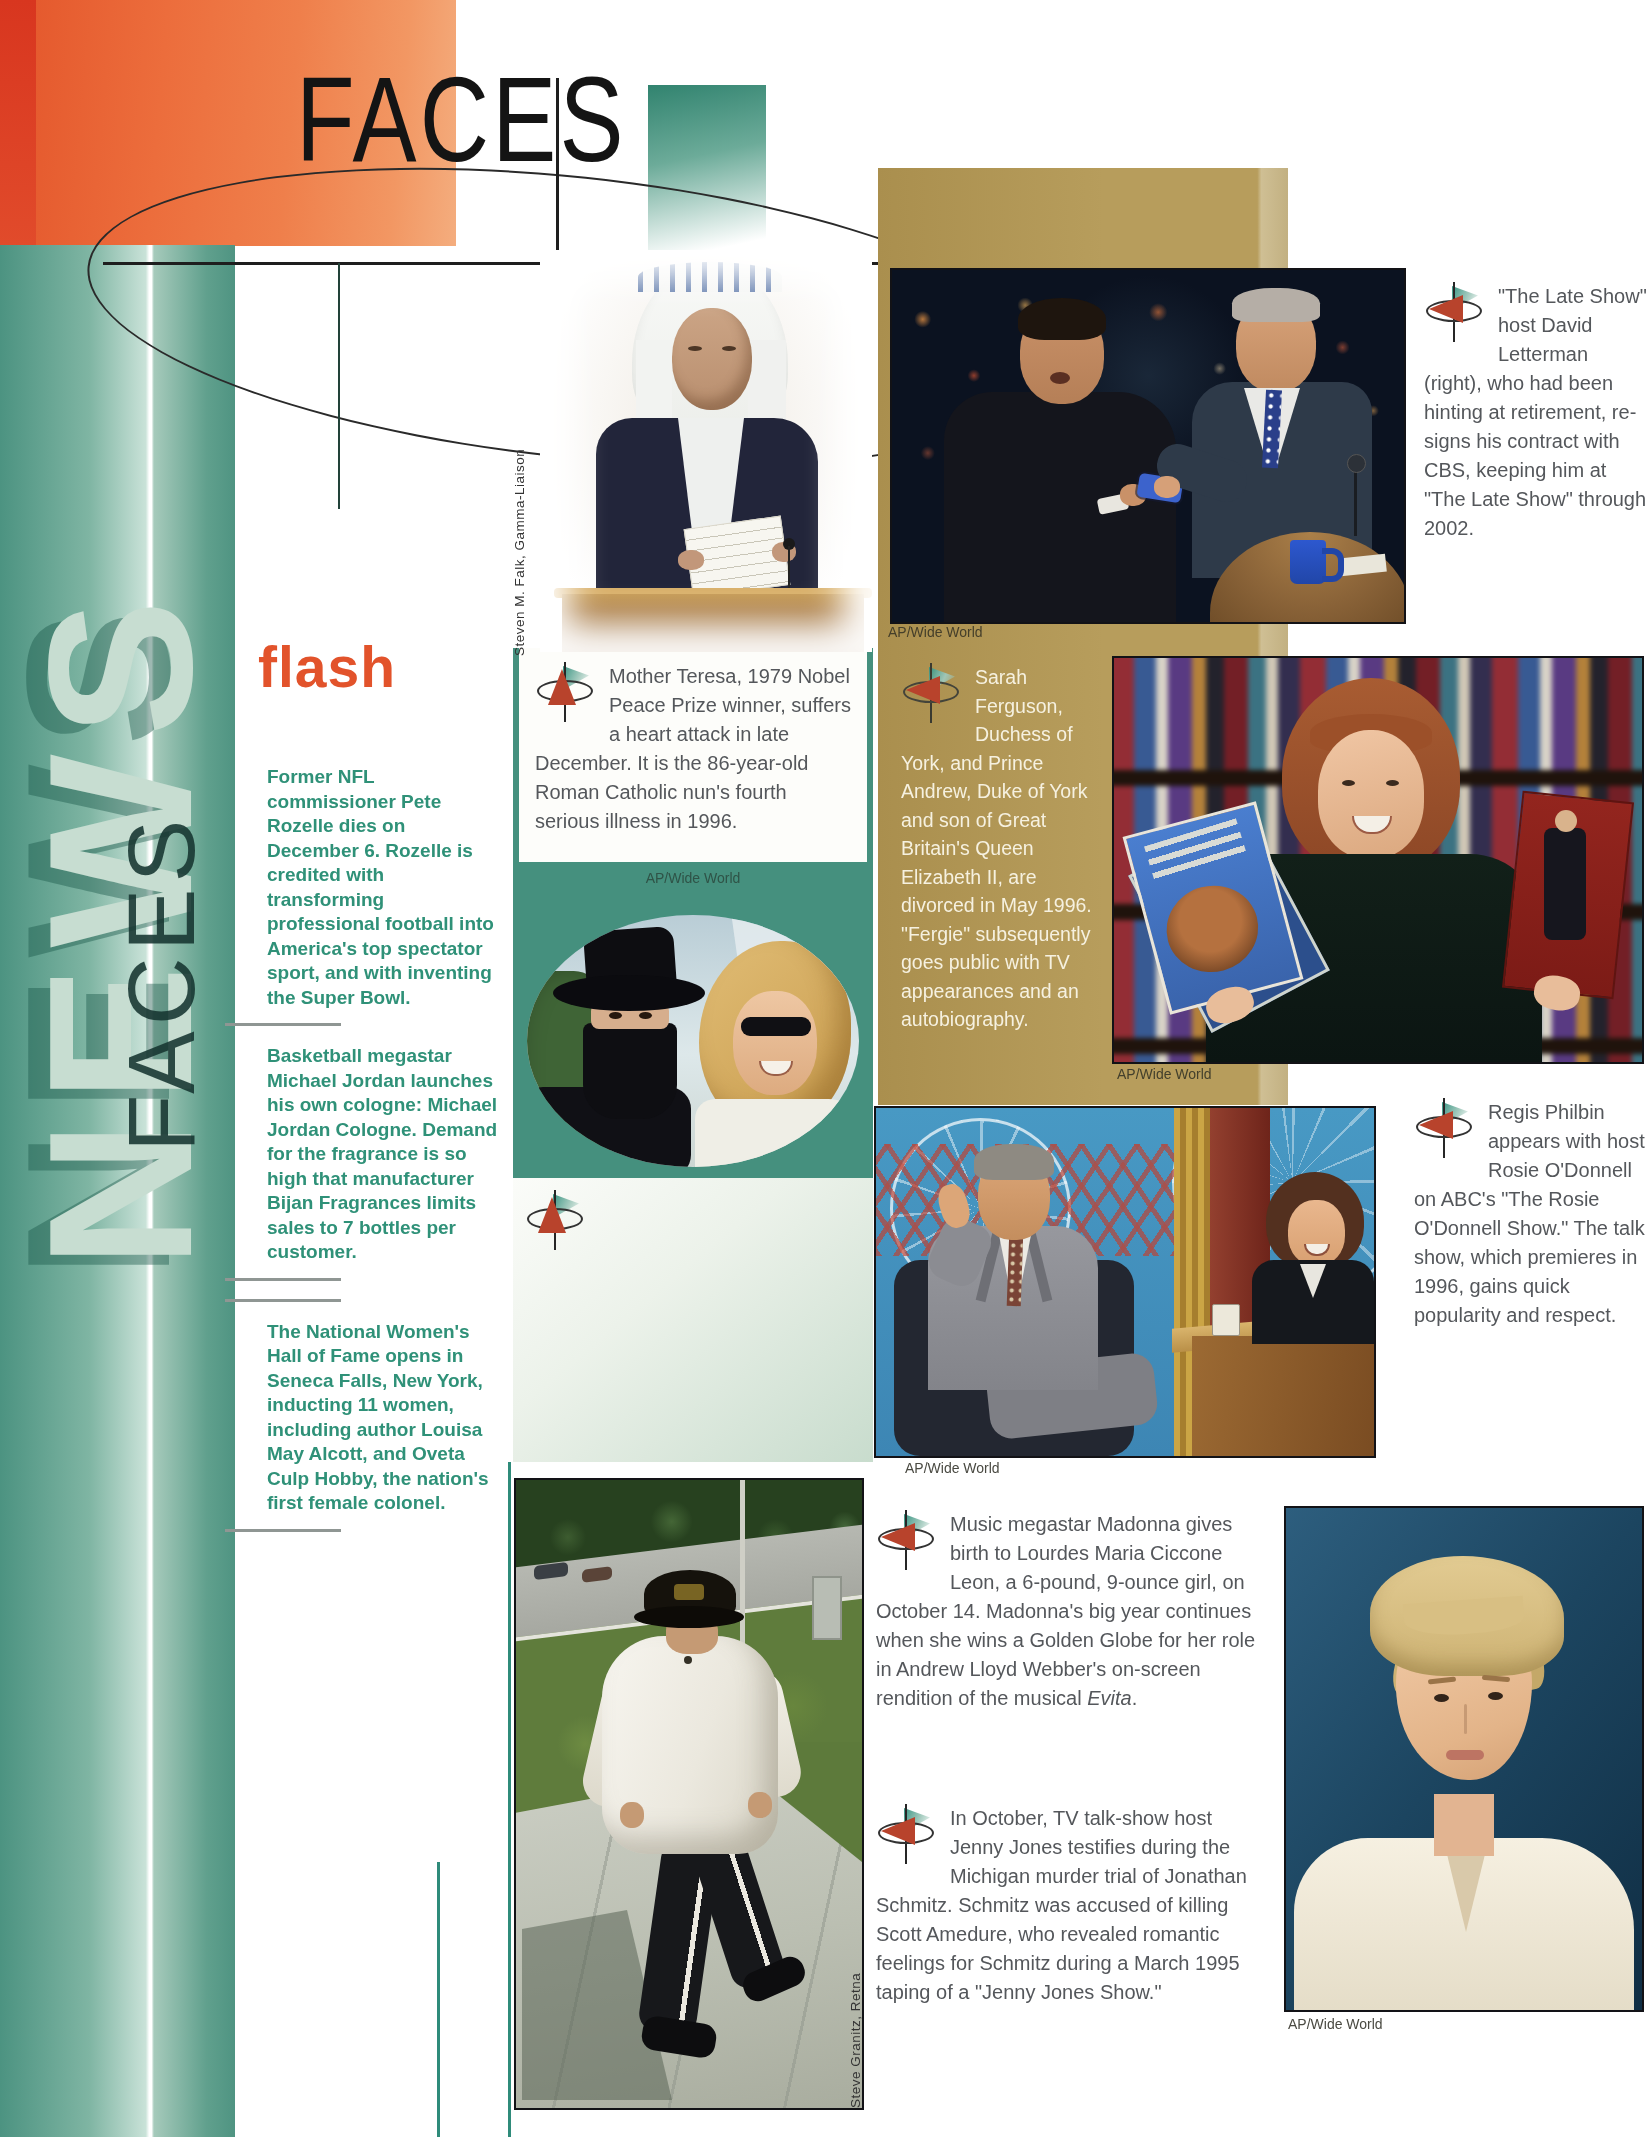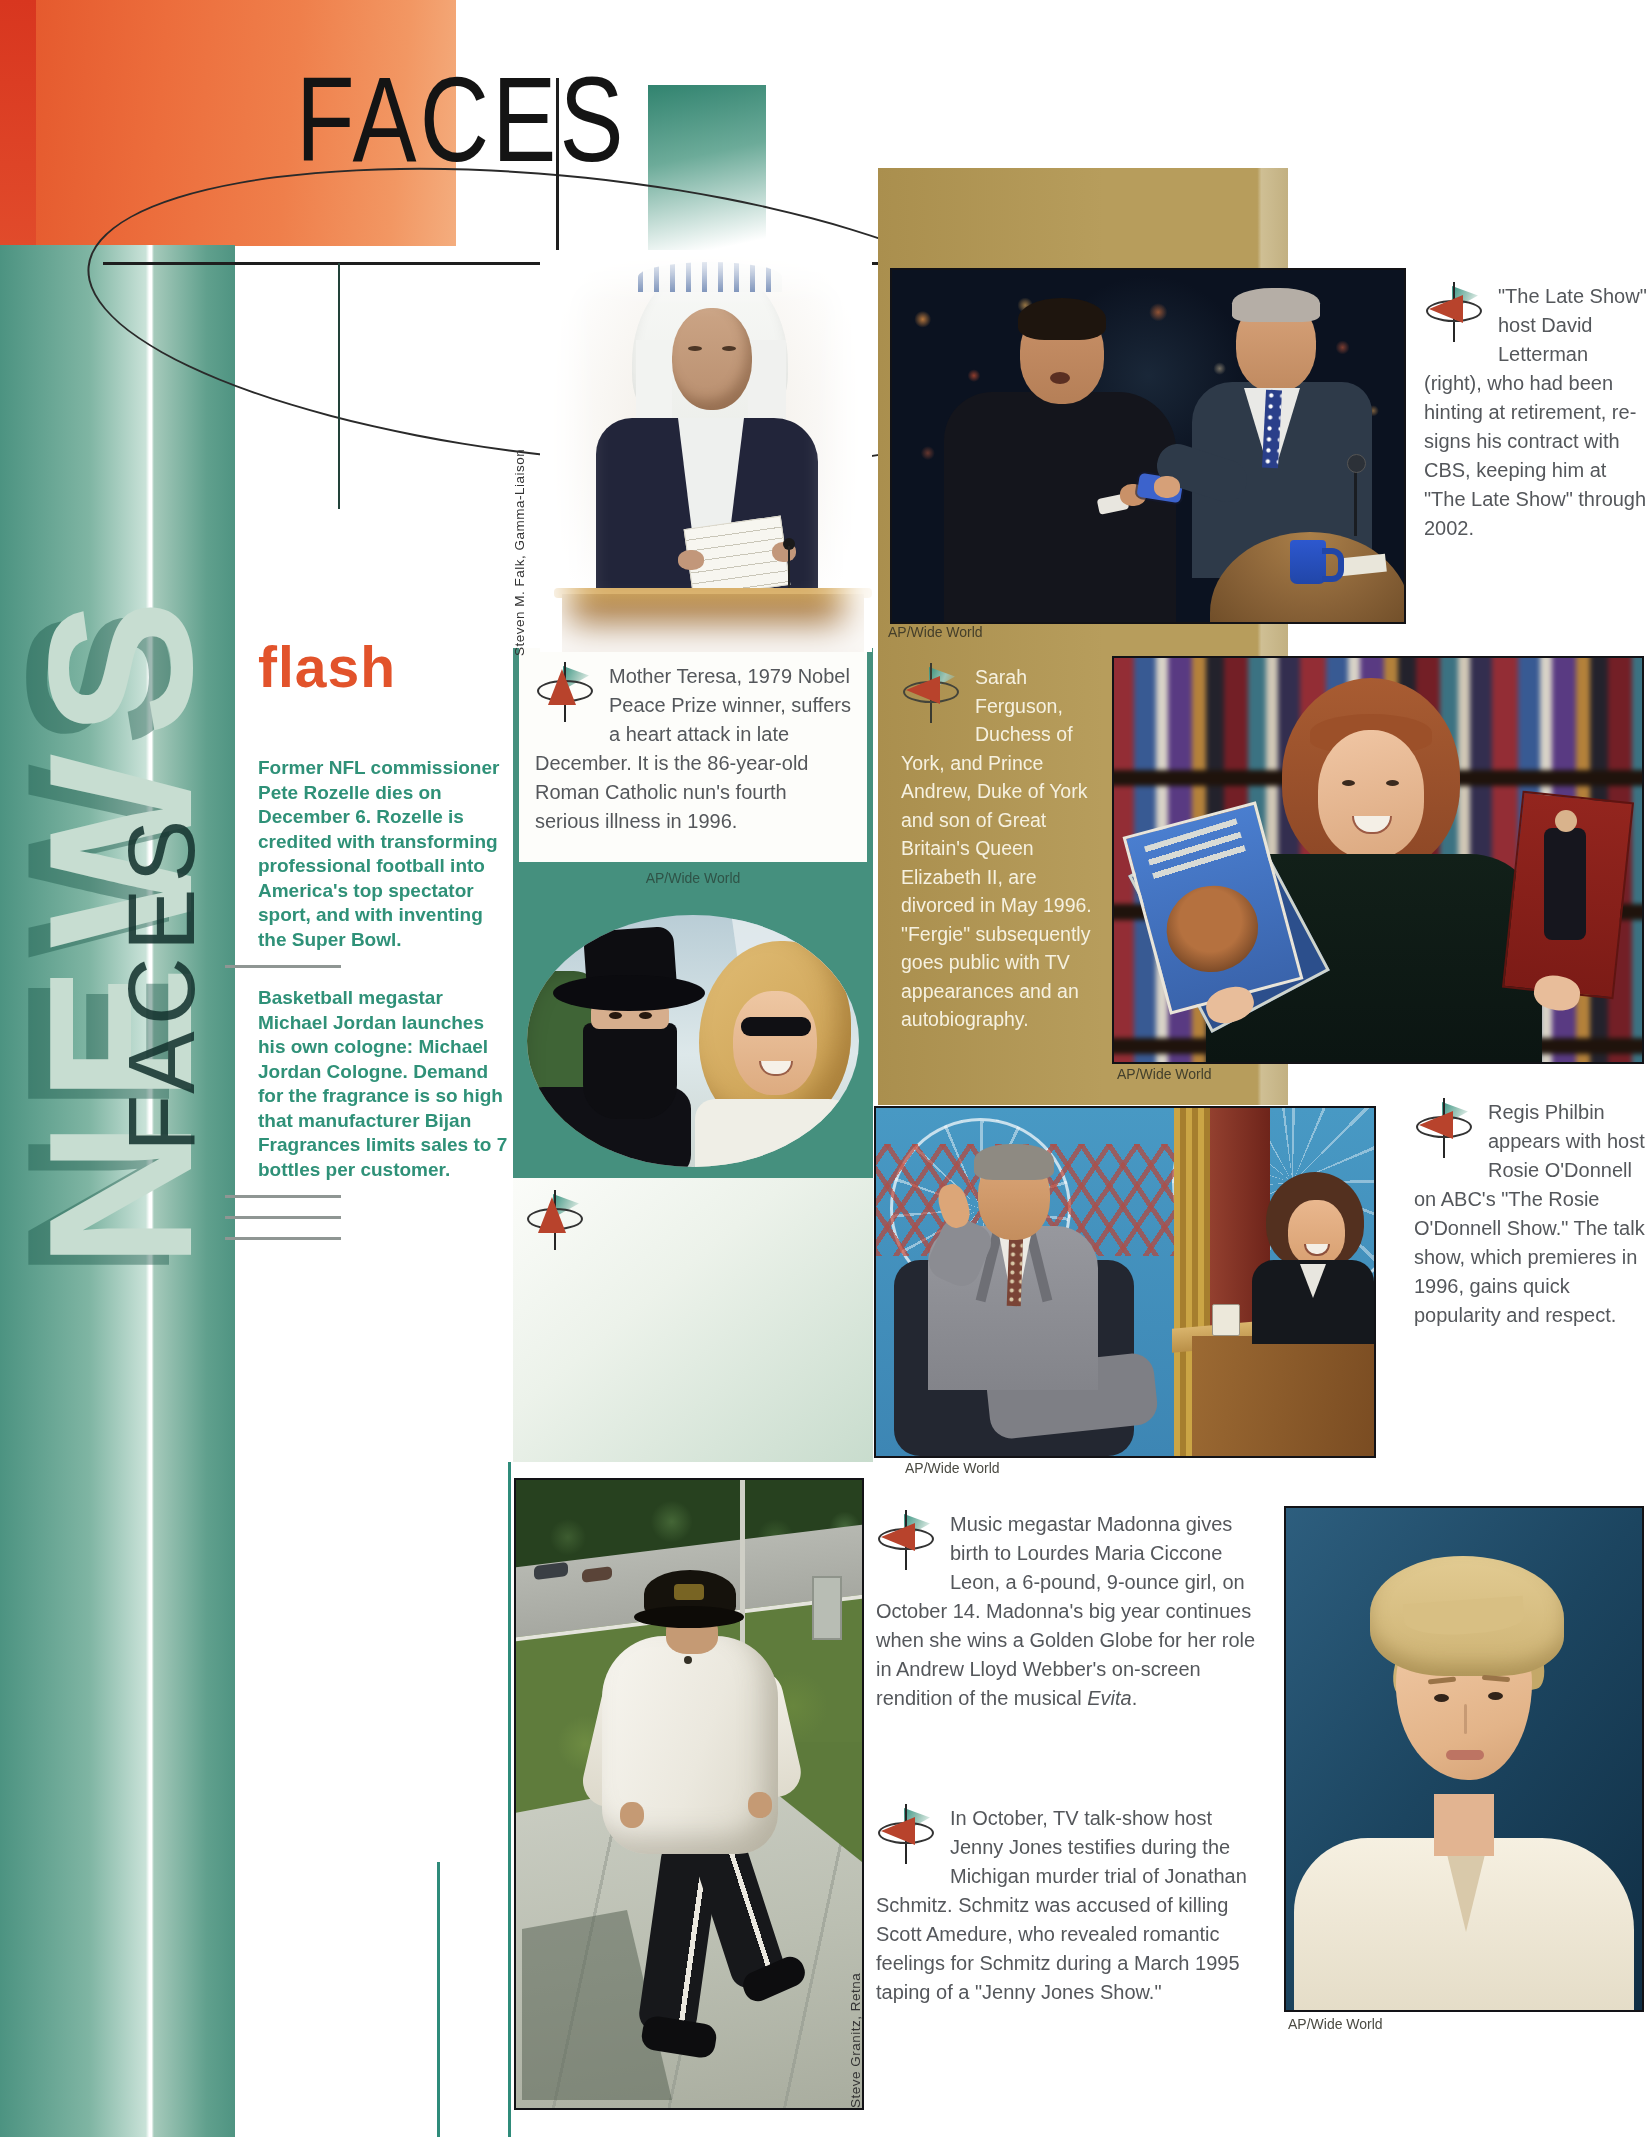--- a/index.html
+++ b/index.html
@@ -32,21 +32,21 @@
   .big-ellipse{left:85px;top:176px;width:968px;height:278px;border:2.5px solid #2a2a2a;
     border-radius:50%;transform:rotate(6deg);z-index:2;}
 
   
   .page-title{left:296px;top:50px;font-size:120px;font-weight:400;letter-spacing:4px;
     color:#141414;transform:scaleX(.8);transform-origin:left top;z-index:4;white-space:nowrap;}
   .flash-head{left:258px;top:634px;font-size:57px;font-weight:bold;color:#e2532b;
     letter-spacing:1px;z-index:6;}
   .flash-col{left:258px;top:756px;width:250px;z-index:6;font-size:19px;font-weight:bold;
     line-height:24.5px;color:#2f9178;}
-  .flash-item{margin:0;}
+  .flash-item{margin:9px;}
   .flash-sep{border:none;border-top:3px solid #8f9693;width:116px;margin:13px 0 18px -33px;}
   .flash-col i{font-style:italic;}
 
   
   .gold-panel{left:878px;top:168px;width:410px;height:937px;z-index:4;
     background:linear-gradient(90deg,#aa8f4e 0%,#b79d5c 55%,#b79d5c 92.5%,#cfbf94 93.5%,#c2b081 100%);}
 
   
   .teal-panel{left:513px;top:648px;width:360px;height:814px;background:#45907e;z-index:5;}
   .mt-caption-box{position:absolute;left:6px;top:0;width:348px;height:214px;background:#fdfdfa;}
@@ -338,20 +338,21 @@
 
   <div class="abs gold-panel"></div>
 
   <div class="abs flash-head">flash</div>
   <div class="abs flash-col">
     <p class="flash-item">Former NFL commissioner Pete Rozelle dies on December 6. Rozelle is credited with transforming professional football into America's top spectator sport, and with inventing the Super Bowl.</p>
     <hr class="flash-sep">
     <p class="flash-item">Basketball megastar Michael Jordan launches his own cologne: Michael Jordan Cologne. Demand for the fragrance is so high that manufacturer Bijan Fragrances limits sales to 7 bottles per customer.</p>
     <hr class="flash-sep">
     <hr class="flash-sep">
+    <p class="flash-item">The National Women's Hall of Fame opens in Seneca Falls, New York, inducting 11 women, including author Louisa May Alcott, and Oveta Culp Hobby, the nation's first female colonel.</p>
     <hr class="flash-sep">
   </div>
 
   <div class="abs photo ph-teresa">
     <div class="mt-scarf"></div>
     <div class="mt-stripes"></div>
     <div class="mt-flapL"></div>
     <div class="mt-flapR"></div>
     <div class="mt-face"></div>
     <div class="mt-eyeL"></div>

